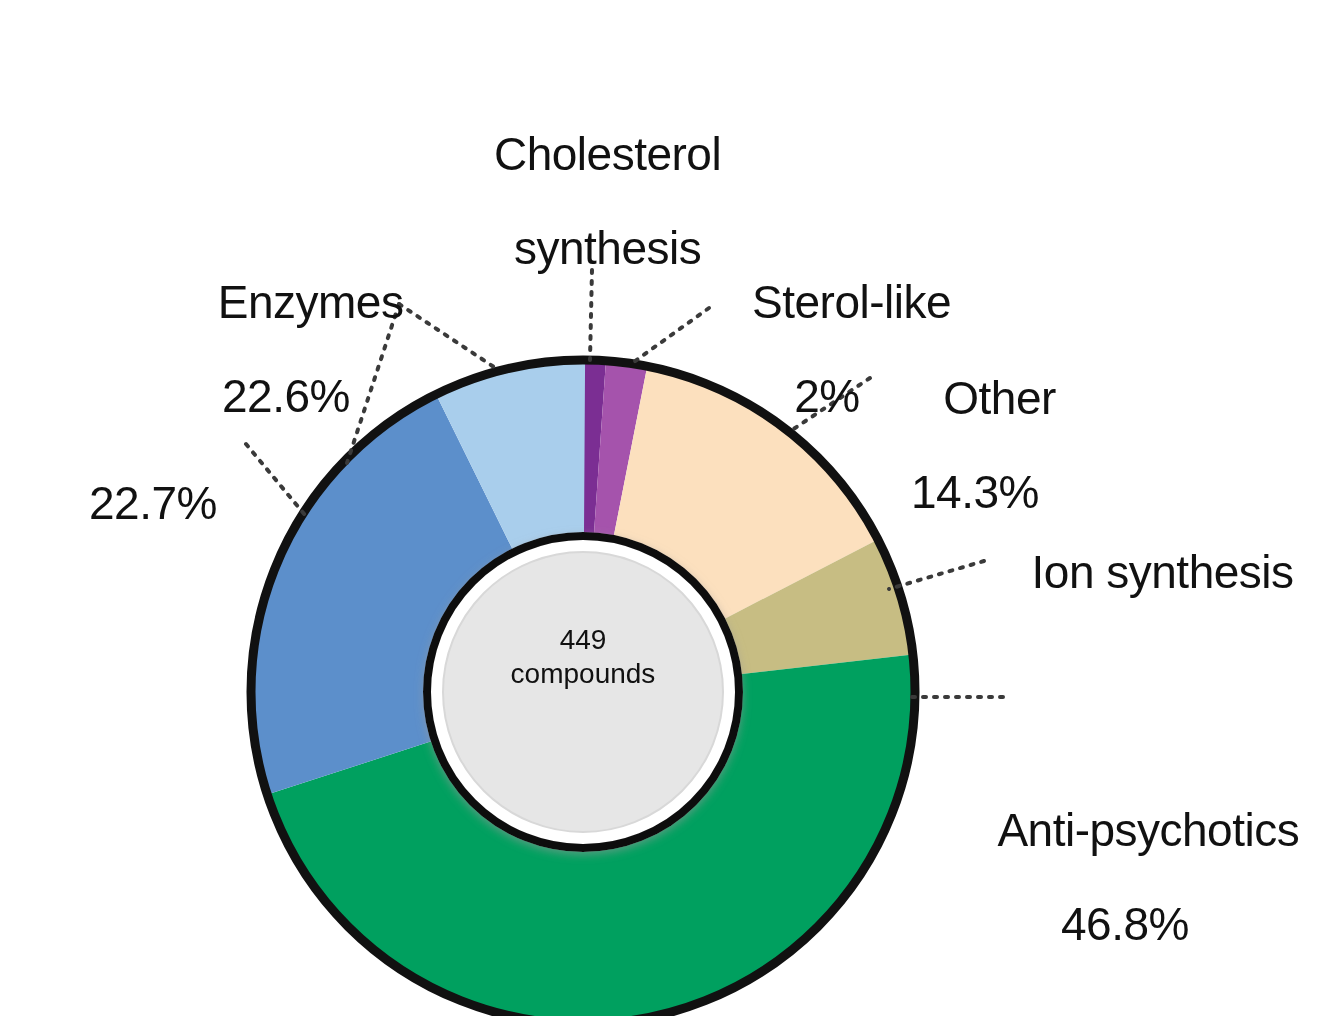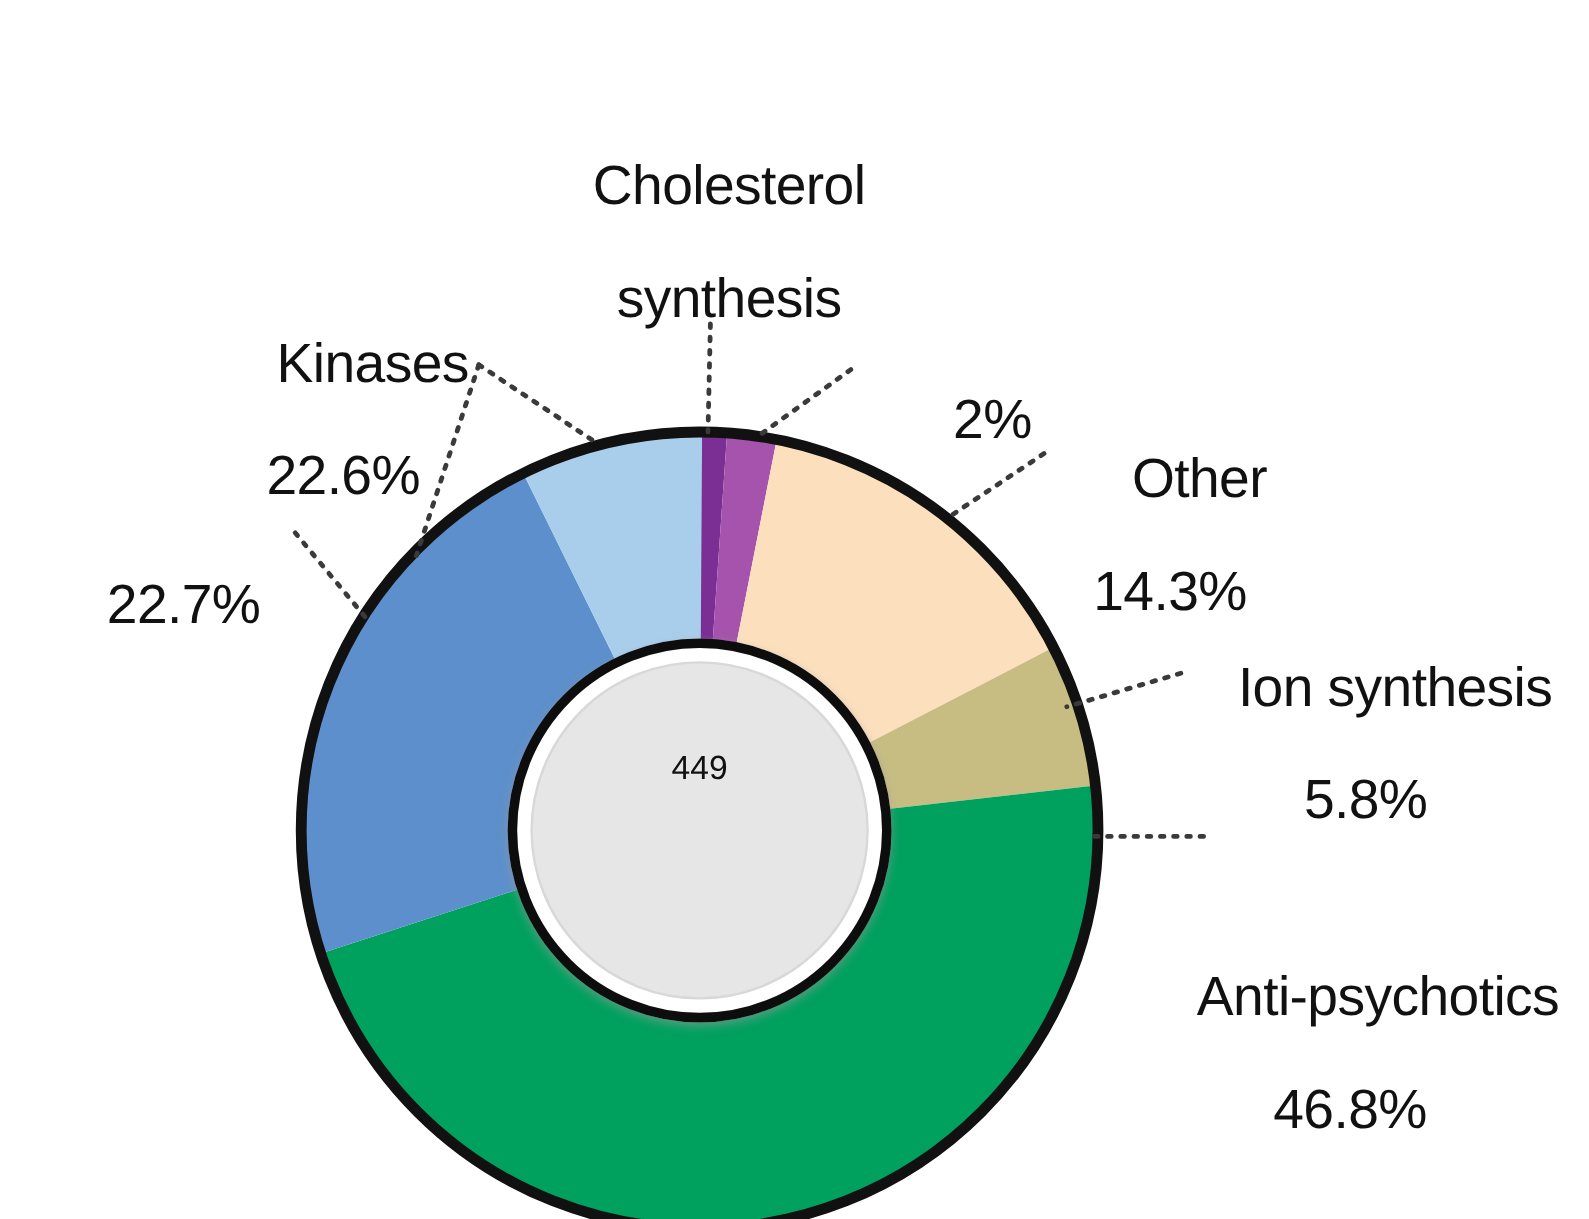--- a/index.html
+++ b/index.html
@@ -101,45 +101,46 @@
       <path d="M 912 681 L 1006 681"></path>
     </g>
   </svg>
 
   <div class="lbl c" id="lbl-cholesterol">
     <span>Cholesterol</span><br>
     <span>synthesis</span>
   </div>
 
   <div class="lbl c" id="lbl-sterol">
+    <span>Sterol-like</span>
     <span class="pct">2%</span>
   </div>
 
   <div class="lbl c" id="lbl-other">
     <span>Other</span>
     <span class="pct">14.3%</span>
   </div>
 
   <div class="lbl c" id="lbl-enzymes">
-    <span>Kinases</span>
+    <span>Enzymes</span>
     <span class="pct">22.6%</span>
   </div>
 
   <div class="lbl c" id="lbl-kinases">
     <span class="pct">22.7%</span>
   </div>
 
   <div class="lbl c" id="lbl-ionchannels">
     <span>Ion synthesis</span>
-    <span class="pct">5.8%</span>
   </div>
 
   <div class="lbl c" id="lbl-gpcr">
     <br>
     <span>Anti-psychotics</span>
     <span class="pct">46.8%</span>
   </div>
 
   <div class="center-text">
     <div>449</div>
+    <div>compounds</div>
   </div>
 
 </div>
 
 </body></html>

